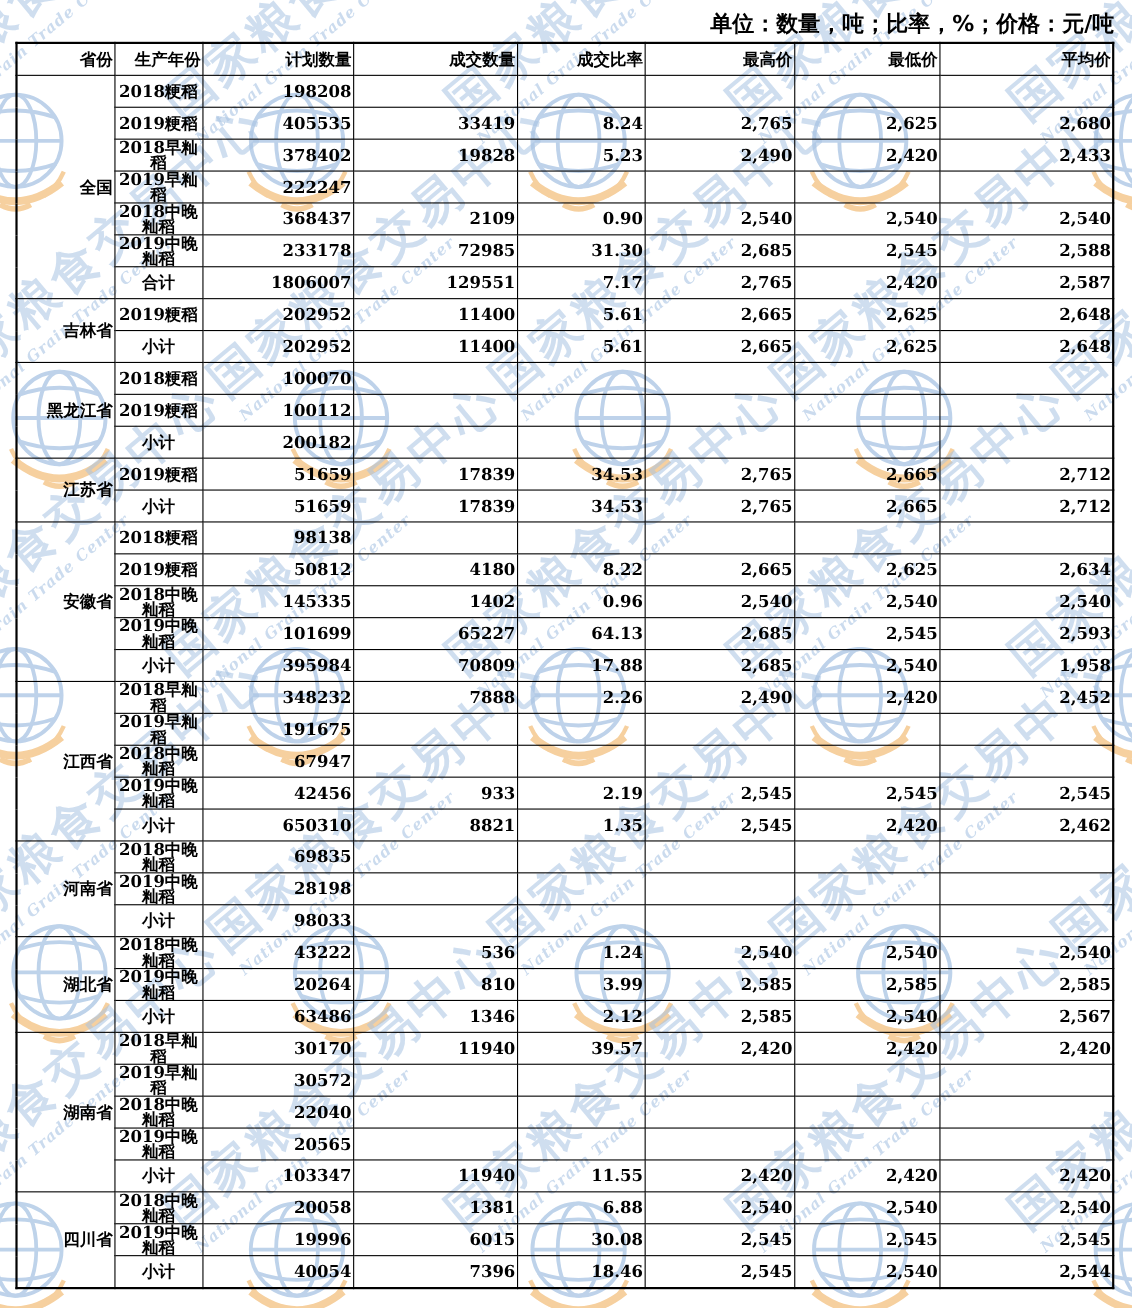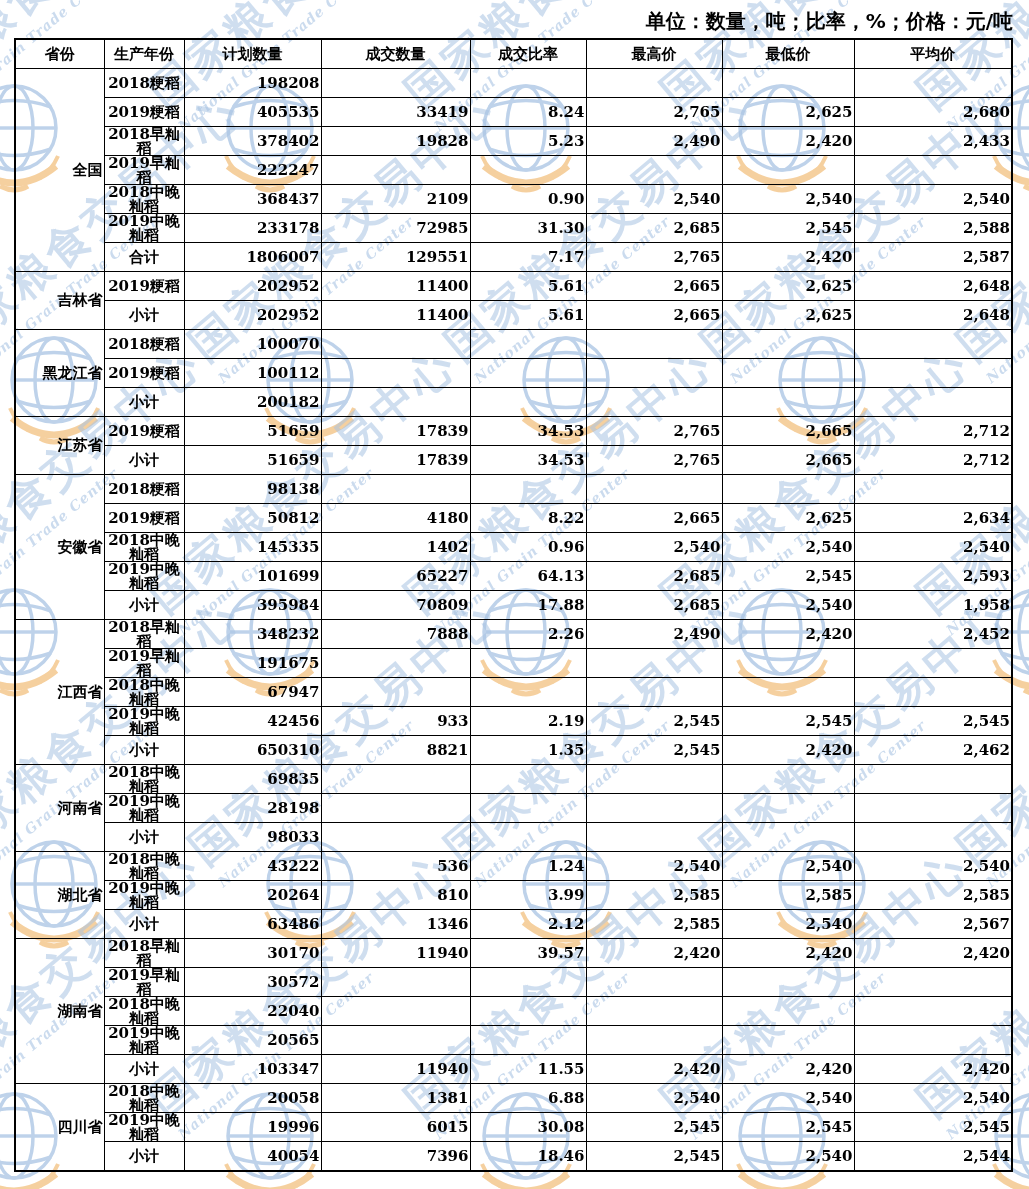--- a/index.html
+++ b/index.html
@@ -15,21 +15,21 @@
   .wm-globe{position:absolute;left:30px;top:128px;}
   
   #unit-note{position:absolute;top:8px;right:16px;z-index:2;font-size:20px;font-weight:bold;
              font-family:"DejaVu Sans","Liberation Sans",sans-serif;}
   
   #auction-table{position:absolute;left:14px;top:38px;z-index:1;border-collapse:collapse;
                  table-layout:fixed;background:transparent;border:2px solid #000;}
   #auction-table th,#auction-table td{border:1px solid #000;height:28px;padding:0 1px;
                  font-size:15px;font-weight:bold;vertical-align:middle;background:transparent;
                  overflow:hidden;}
-  #auction-table th{text-align:center;margin-top:44px;}
+  #auction-table th{text-align:right;margin-top:44px;}
   td.cell-province{text-align:right;font-size:16px;}
   td.cell-year{text-align:center;line-height:14px;word-break:break-all;}
   td.cell-num{text-align:right;padding-right:5px;}
   tr.group-start td{border-top:2px solid #000;}
 </style>
 </head>
 <body>
 
 <div id="page">
   <div id="watermark-layer">

